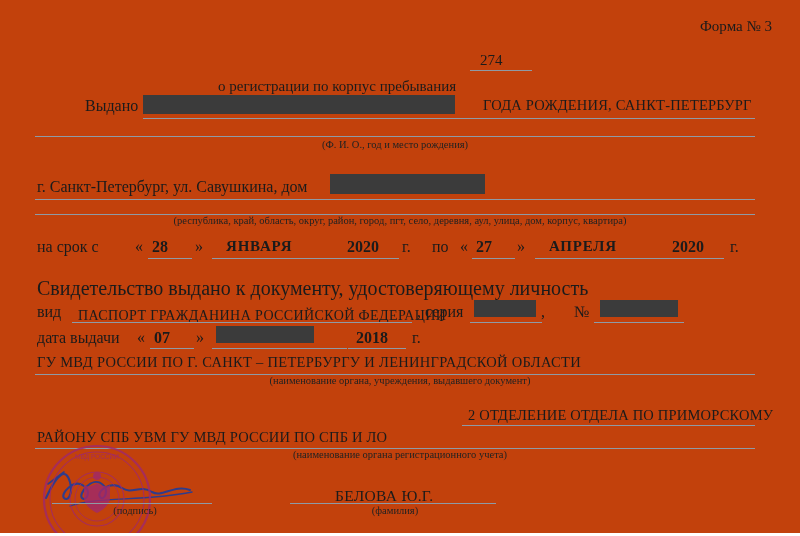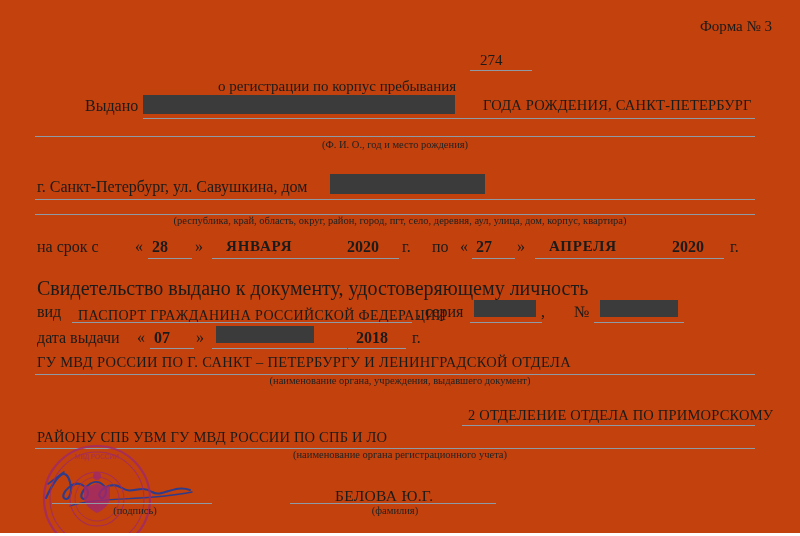--- a/index.html
+++ b/index.html
@@ -222,21 +222,21 @@
   <div class="abs txt" id="date-q1">«</div>
   <div class="abs txt" id="date-day">07</div>
   <div class="abs txt" id="date-q2">»</div>
   <div class="redact" id="date-month-redact"></div>
   <div class="abs txt" id="date-year">2018</div>
   <div class="abs txt" id="date-g">г.</div>
   <div class="rule" id="date-rule-a"></div>
   <div class="rule" id="date-rule-b"></div>
   <div class="rule" id="date-rule-c"></div>
 
-  <div class="abs txt" id="organ-line">ГУ  МВД  РОССИИ  ПО  Г. САНКТ – ПЕТЕРБУРГУ  И  ЛЕНИНГРАДСКОЙ ОТДЕЛА</div>
+  <div class="abs txt" id="organ-line">ГУ  МВД  РОССИИ  ПО  Г. САНКТ – ПЕТЕРБУРГУ  И  ЛЕНИНГРАДСКОЙ ОБЛАСТИ</div>
   <div class="rule" id="organ-rule"></div>
   <div class="caption" id="organ-caption">(наименование органа, учреждения, выдавшего документ)</div>
 
   <div class="abs txt" id="chief-value">2 ОТДЕЛЕНИЕ ОТДЕЛА  ПО ПРИМОРСКОМУ</div>
   <div class="rule" id="chief-rule"></div>
   <div class="abs txt" id="chief-line2">РАЙОНУ СПБ УВМ  ГУ  МВД РОССИИ  ПО СПБ  И  ЛО</div>
   <div class="rule" id="chief-rule2"></div>
   <div class="caption" id="chief-caption">(наименование органа регистрационного учета)</div>
 
   <svg class="abs" id="signature" viewBox="0 0 175 48">

